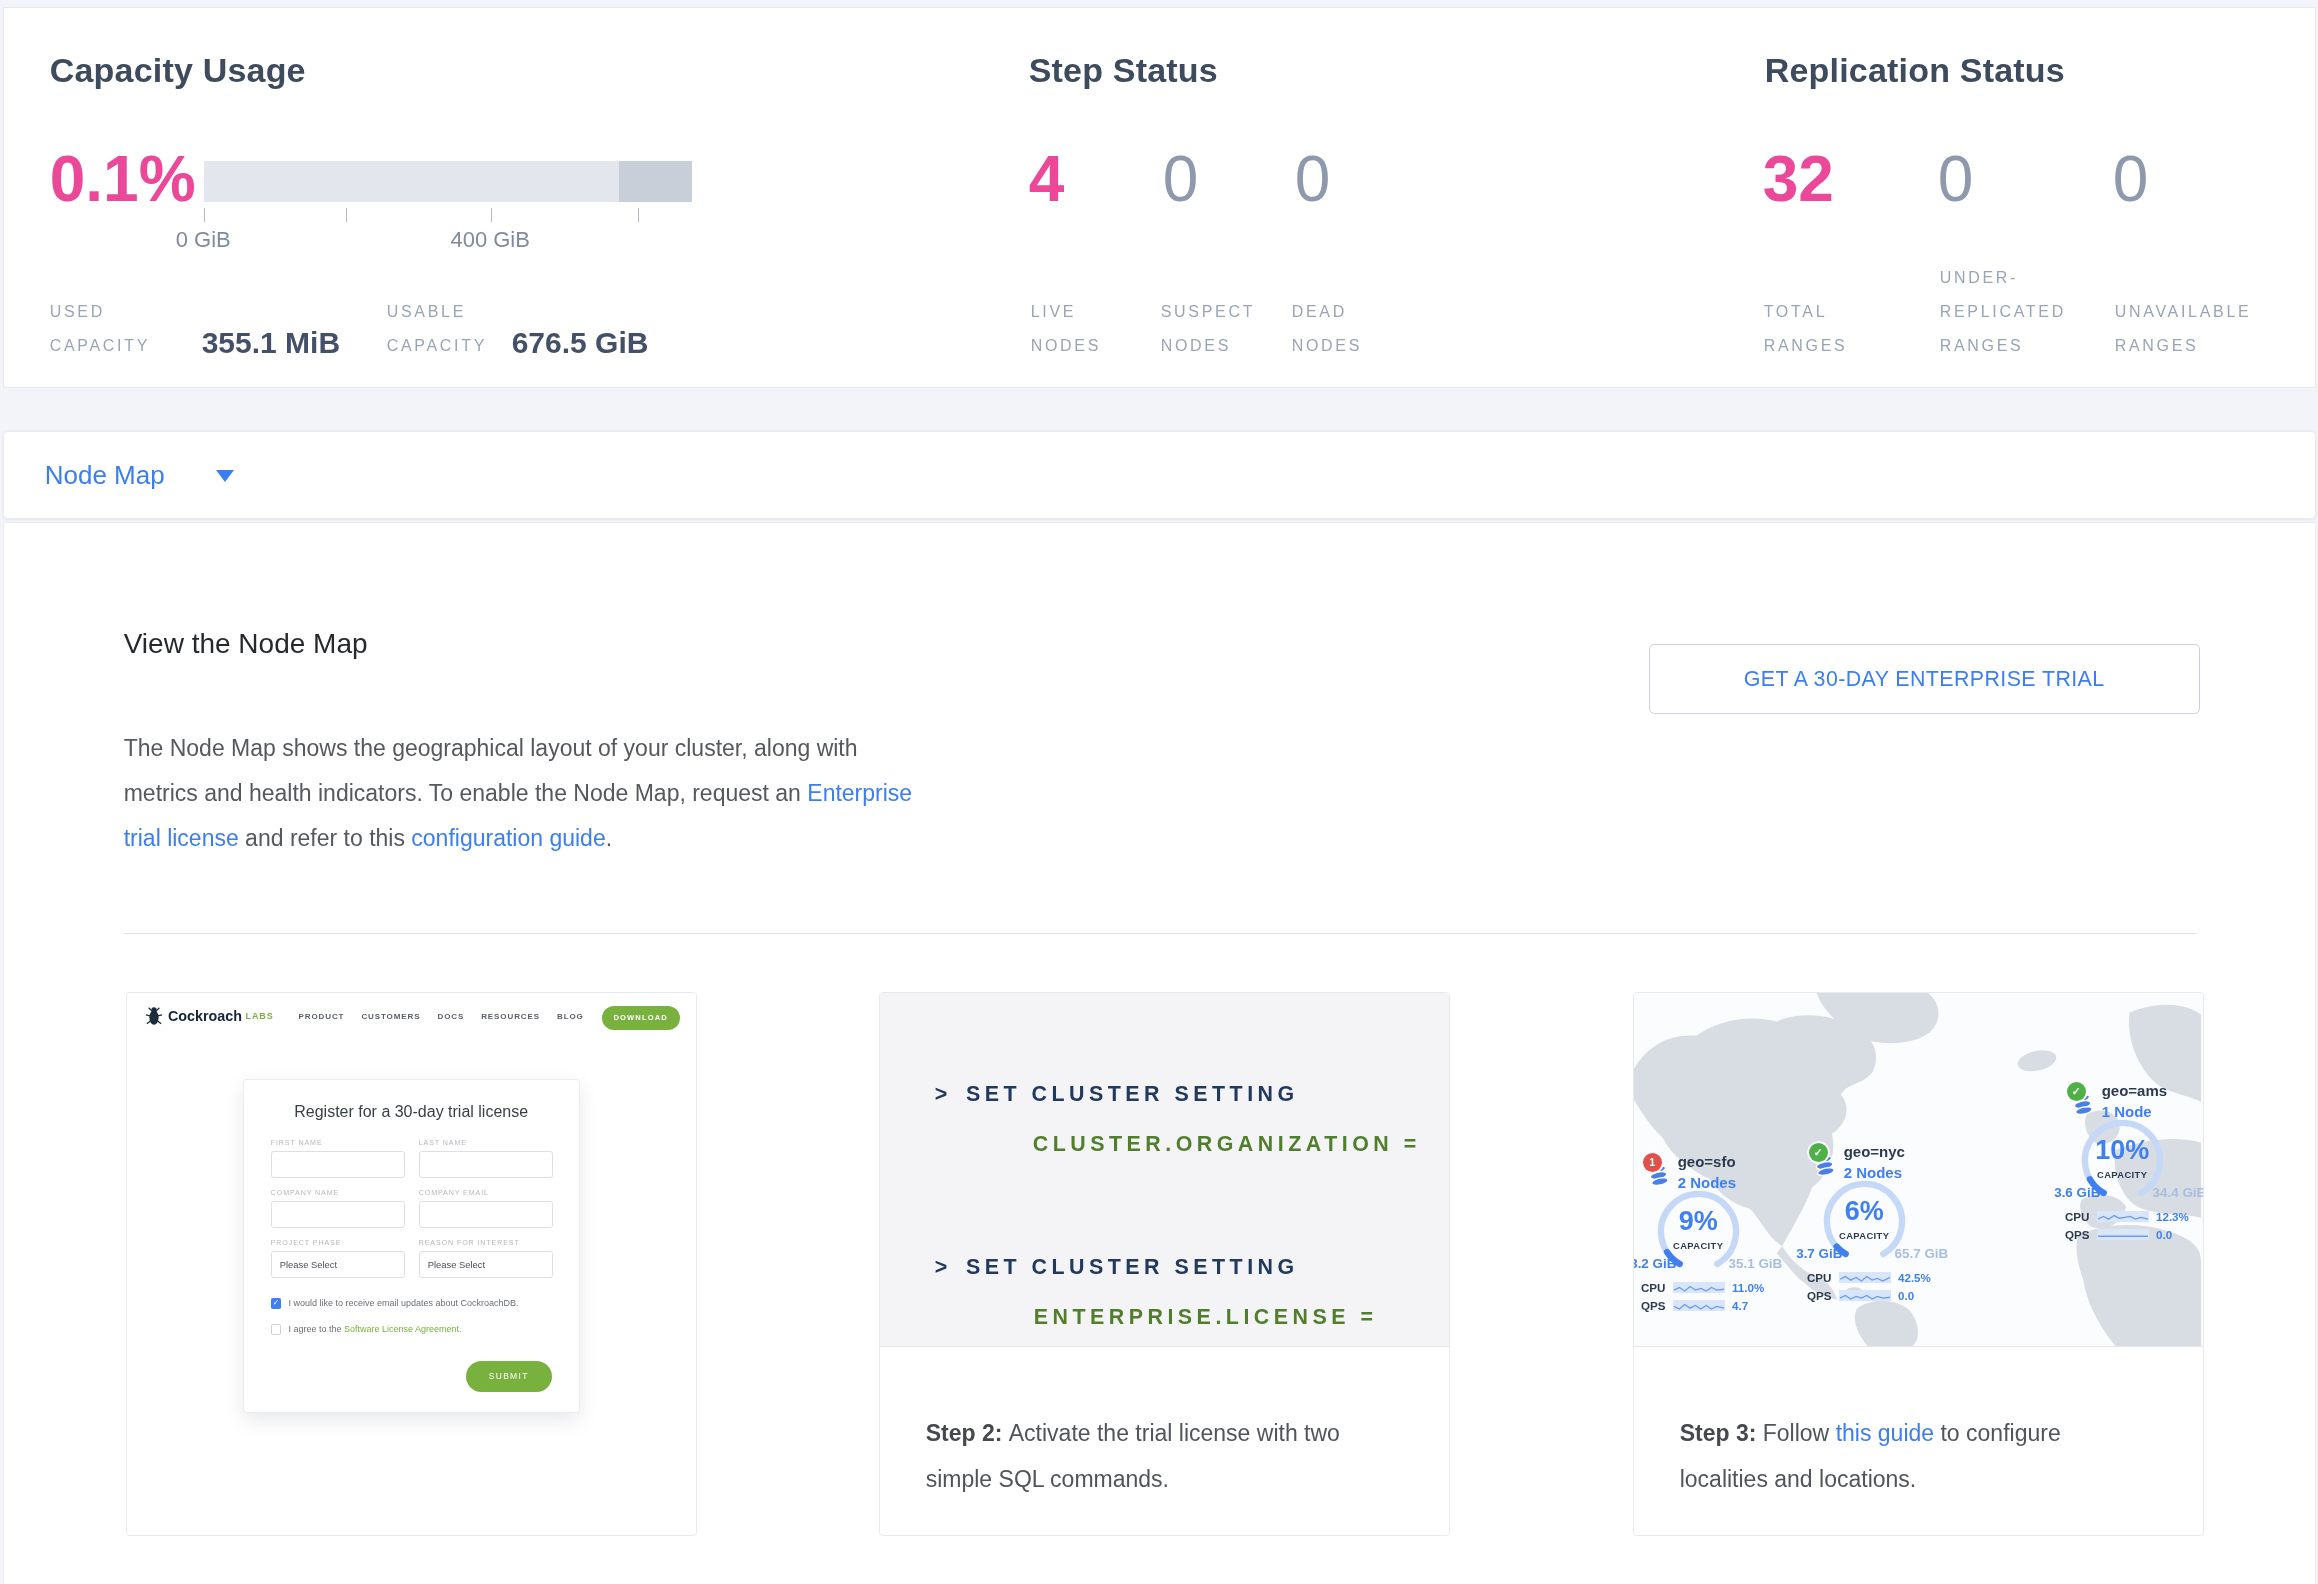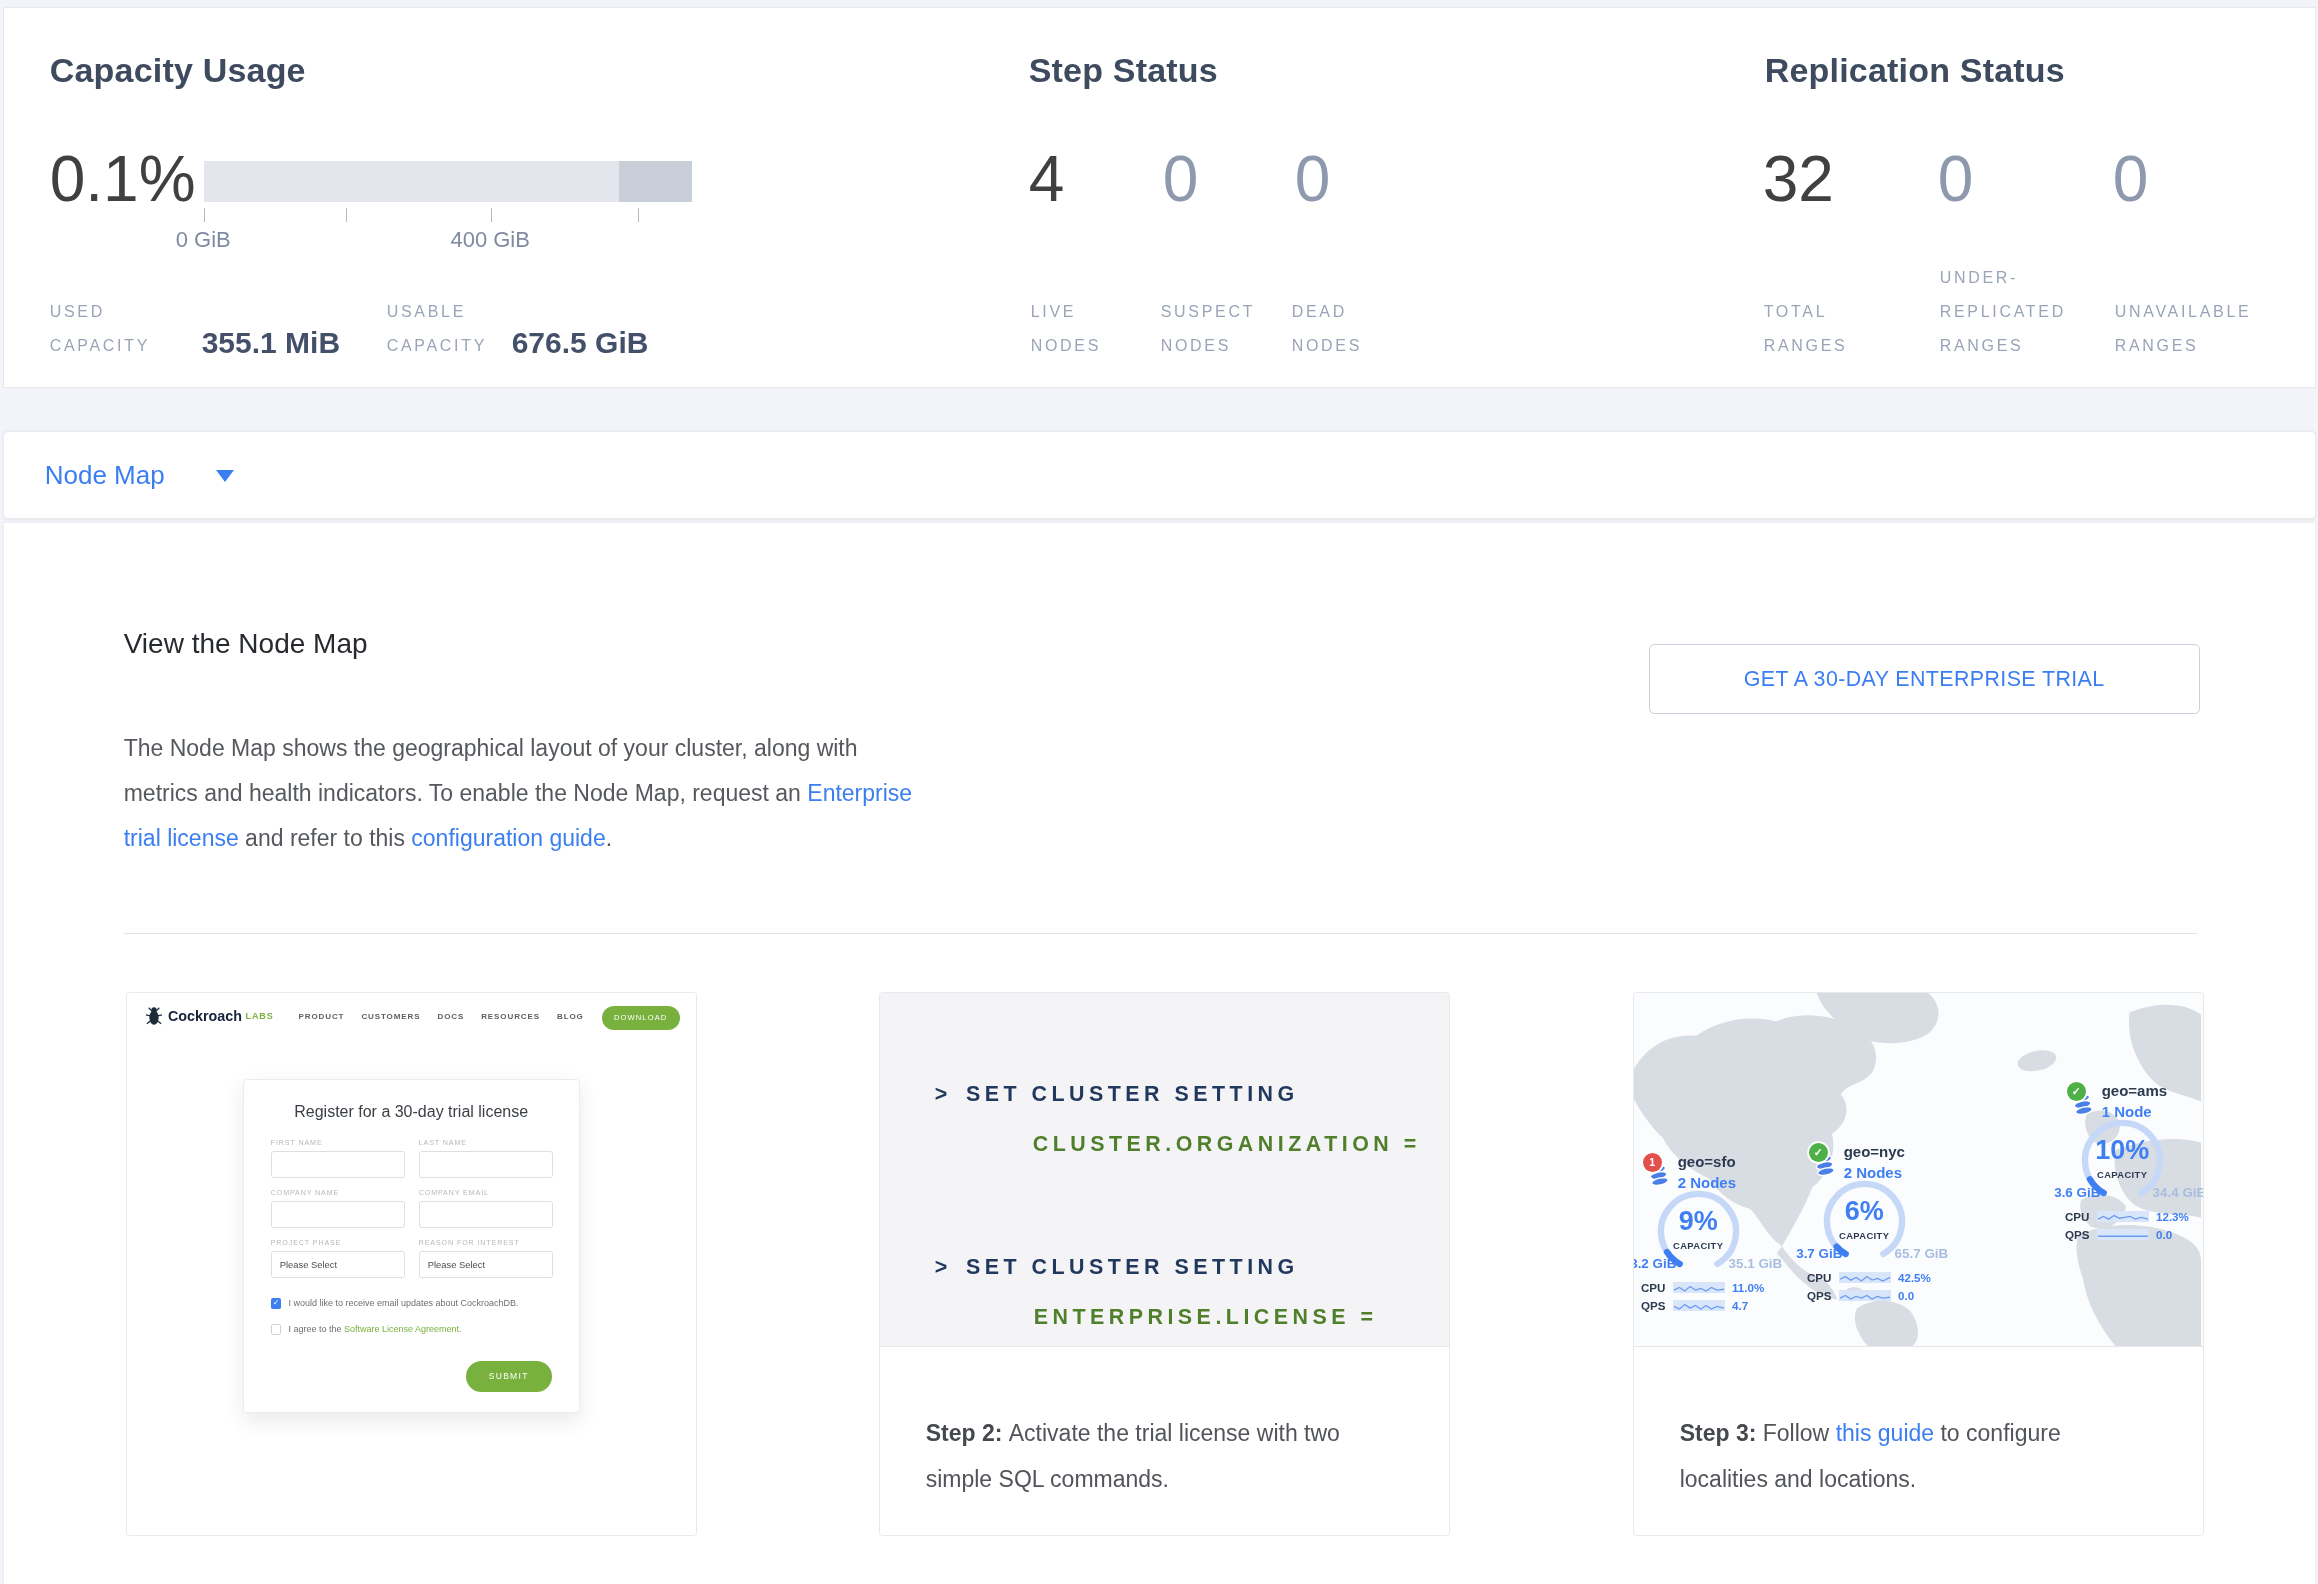--- a/index.html
+++ b/index.html
@@ -1,21 +1,21 @@
 <!DOCTYPE html>
 <html style="font-size:14.3px"><head>
 <meta charset="utf-8">
 <style>
   html,body{margin:0;padding:0;background:#f2f4f9;overflow:hidden;}
   #app{position:relative;width:2319px;height:1585px;font-family:"Liberation Sans",sans-serif;background:#f2f4f9;}
   
   .summary-panel{position:absolute;left:2.7px;right:2.7px;top:7.1px;height:381px;background:#fff;border:0.9px solid #e7e9ee;box-sizing:border-box;}
   .sec-title{position:absolute;font-size:34px;font-weight:700;color:#3e4a5e;letter-spacing:0.2px;}
   .t-cap{left:46px;top:43px;} .t-nodes{left:1025px;top:43px;} .t-repl{left:1761px;top:43px;}
-  .big-num{position:absolute;top:139px;font-size:64px;line-height:64px;font-weight:400;color:#404040;}
+  .big-num{position:absolute;top:139px;font-size:64px;line-height:64px;font-weight:700;color:#ec4899;}
   .big-num.dim{font-weight:400;color:#8e99ae;}
   .n-cappct{left:46px;} .n-live{left:1025px;} .n-suspect{left:1159px;} .n-dead{left:1291px;}
   .n-total{left:1759px;} .n-under{left:1934px;} .n-unavail{left:2109px;}
   .cap-bar{position:absolute;left:200px;top:153px;width:488px;height:41px;background:#e3e6ec;}
   .cap-bar-dark{position:absolute;right:0;top:0;width:73px;height:41px;background:#c9cfd9;}
   .tick{position:absolute;top:200px;width:1.8px;height:14.3px;background:#b3bac7;}
   .tk0{left:200px;} .tk1{left:342px;} .tk2{left:487px;} .tk3{left:634px;}
   .tick-label{position:absolute;top:219px;width:107px;text-align:center;font-size:22px;color:#7f8aa1;}
   .tl0{left:146px;} .tl1{left:433px;}
   .mini-label{position:absolute;top:287px;font-size:16px;letter-spacing:2.7px;line-height:34px;color:#9aa4b7;white-space:pre-line;}
@@ -43,21 +43,21 @@
   .caption{position:absolute;left:46px;top:417px;right:21.4px;font-size:23px;line-height:46px;color:#515459;white-space:pre-wrap;}
   
   .minisite{position:absolute;left:0;top:0;right:0;height:415px;background:#fff;}
   .ms-header{position:absolute;left:18px;right:16px;top:12.5px;height:27px;}
   .ms-logo{position:absolute;left:0;top:0;display:flex;align-items:center;}
   .roach-icon{width:18px;height:21.4px;margin-right:5.3px;}
   .ms-brand{font-size:14.3px;font-weight:700;color:#16233b;}
   .ms-labs{font-size:9px;font-weight:700;color:#79b13f;letter-spacing:0.9px;margin-left:3.6px;}
   .ms-nav{position:absolute;right:96px;top:6.2px;display:flex;gap:17px;}
   .ms-nav span{font-size:8px;font-weight:700;color:#5a5f66;letter-spacing:0.9px;}
-  .ms-download{position:absolute;right:0;top:0;width:78px;height:24px;border-radius:12.5px;background:#79b13f;color:#fff;font-size:7.6px;font-weight:400;letter-spacing:1.1px;text-align:center;line-height:24px;}
+  .ms-download{position:absolute;right:0;top:0;width:78px;height:24px;border-radius:12.5px;background:#79b13f;color:#fff;font-size:7.6px;font-weight:700;letter-spacing:1.1px;text-align:center;line-height:24px;}
   .ms-form{position:absolute;left:116px;top:86px;width:335px;height:332px;background:#fff;border:0.9px solid #ececee;border-radius:3.6px;box-shadow:0 7.1px 19.6px rgba(40,50,70,.10);}
   .ms-form-title{position:absolute;left:0;right:0;top:23px;text-align:center;font-size:16px;font-weight:500;color:#3a3f45;}
   .ms-field{position:absolute;width:134px;}
   .f0{left:27px;top:59px;} .f1{left:175px;top:59px;}
   .f2{left:27px;top:109px;} .f3{left:175px;top:109px;}
   .f4{left:27px;top:159px;} .f5{left:175px;top:159px;}
   .ms-field-label{font-size:7.1px;color:#b4b8bd;letter-spacing:0.9px;margin-bottom:3.6px;}
   .ms-input{width:134px;height:27px;border:0.9px solid #dfdfe2;border-radius:2.7px;background:#fff;box-sizing:border-box;}
   .ms-select{width:134px;height:27px;border:0.9px solid #dfdfe2;border-radius:2.7px;background:#fff;box-sizing:border-box;font-size:9.4px;color:#4a4f55;line-height:25px;padding-left:8px;}
   .ms-check-row{position:absolute;left:27px;display:flex;align-items:center;}

